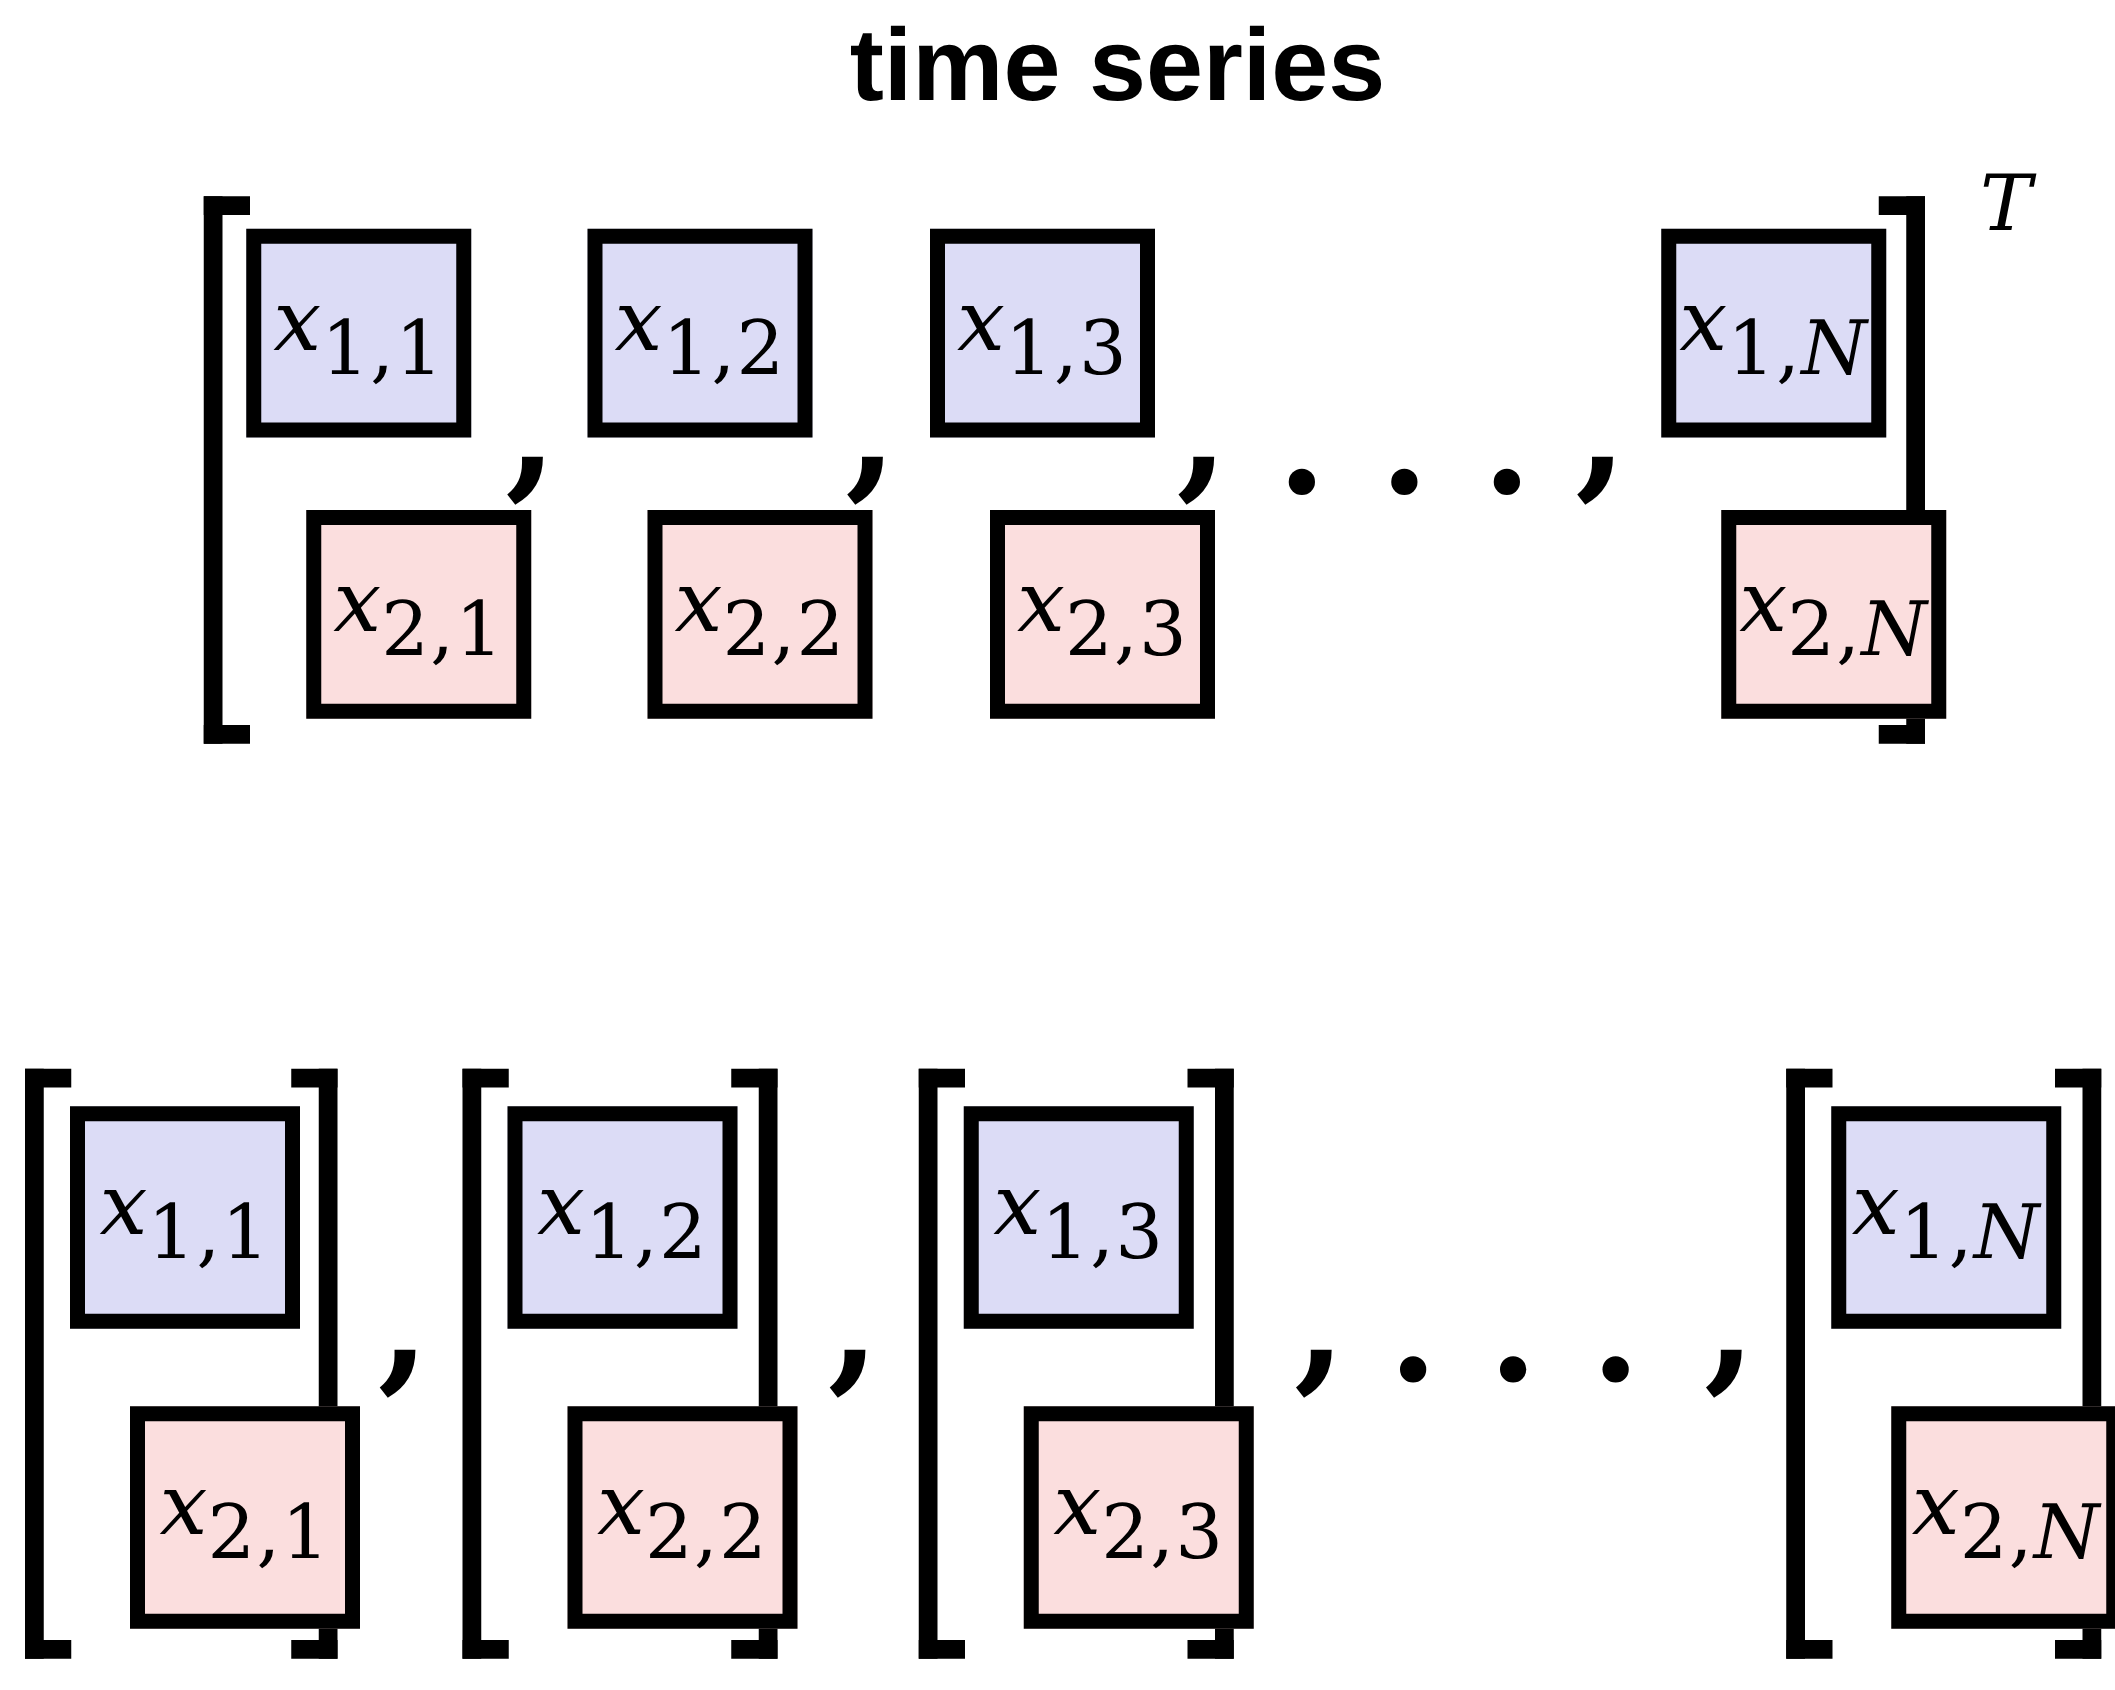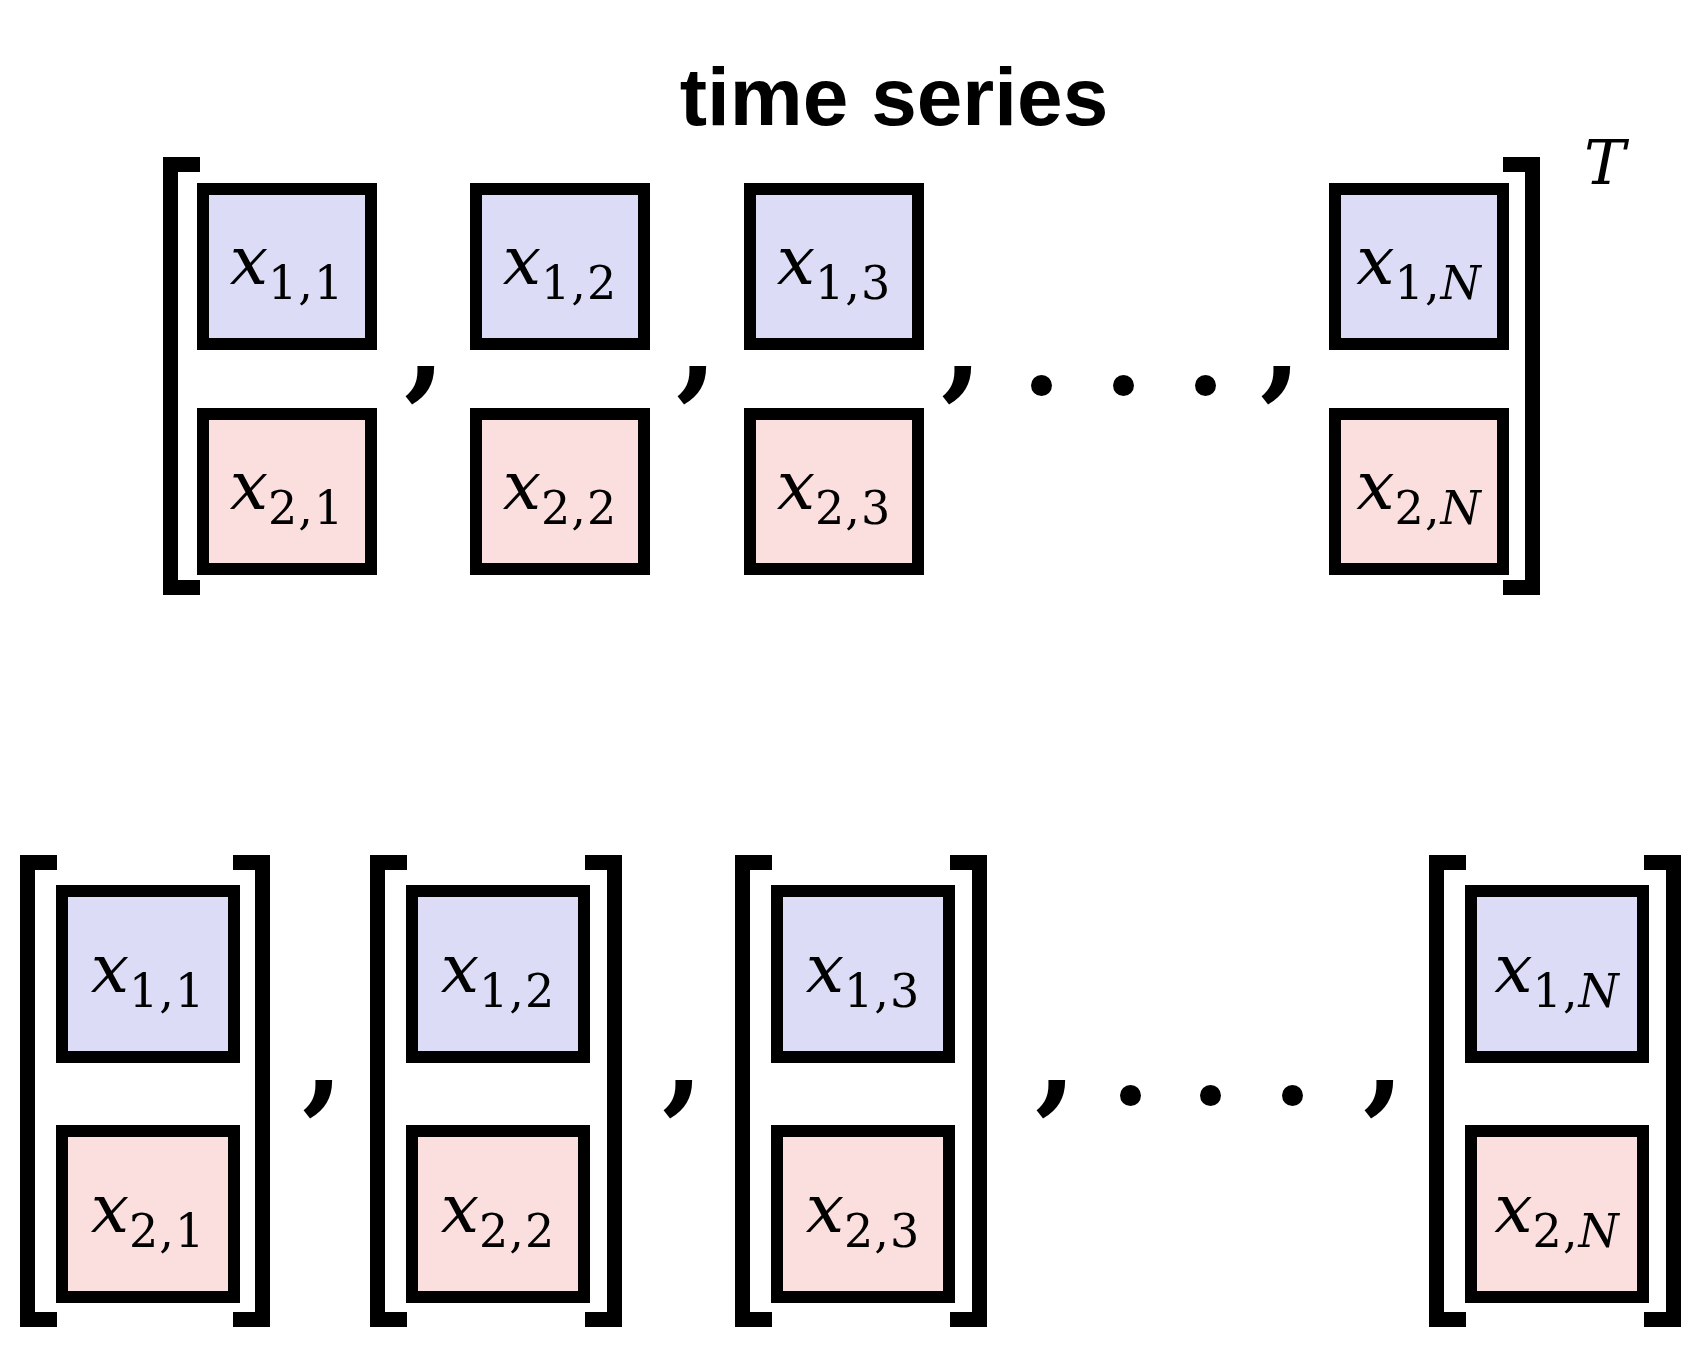--- a/index.html
+++ b/index.html
@@ -26,45 +26,45 @@
     border:0 solid #000;
   }
   .brk.l{border-left-width:15px;border-top-width:15px;border-bottom-width:15px;}
   .brk.r{border-right-width:15px;border-top-width:15px;border-bottom-width:15px;}
   
   .box{
     position:absolute;box-sizing:border-box;border:12px solid #000;
     display:flex;align-items:center;justify-content:center;
   }
   .box.blue{background:var(--blue_fill,#dcdcf6);}
-  .box.pink{background:var(--pink_fill,#fbdede);}
+  .box.pink{background:var(--pink_fill,#fbdede);margin-left:48px;}
   
   .lab{font-size:68px;line-height:1;white-space:nowrap;}
   .lab .b{font-style:italic;}
-  .lab sub{font-size:46px;vertical-align:-0.32em;letter-spacing:1px;}
+  .lab sub{font-size:60px;vertical-align:-0.32em;letter-spacing:1px;}
   .lab .sv{font-style:normal;}
   .lab.nsub .sv{font-style:italic;}
   
   .comma{
     position:absolute;width:44px;text-align:center;
     font-size:120px;font-weight:700;line-height:1;
     font-family:"DejaVu Serif", serif;
   }
   .dot{position:absolute;width:21px;height:21px;border-radius:50%;background:#000;}
   .sup{
     position:absolute;font-style:italic;font-size:62px;line-height:1;
     font-family:"DejaVu Serif", serif;
   }
 </style>
 </head>
 <body>
 
 <div class="canvas">
 
-  <div class="title" style="left:894px;top:12px;margin-top:44px;">time series</div>
+  <div class="title" style="left:894px;top:12px;">time series</div>
 
   <div class="brk l" style="left:163px;top:157px;height:438px;"></div>
   <div class="brk r" style="left:1503px;top:157px;height:438px;"></div>
   <div class="sup" style="left:1584px;top:132px;">T</div>
 
   <div class="box blue" style="left:197px;top:183px;width:180px;height:167px;">
     <span class="lab"><span class="b">x</span><sub><span>1,</span><span class="sv">1</span></sub></span>
   </div>
   <div class="box pink" style="left:197px;top:408px;width:180px;height:167px;">
     <span class="lab"><span class="b">x</span><sub><span>2,</span><span class="sv">1</span></sub></span>

